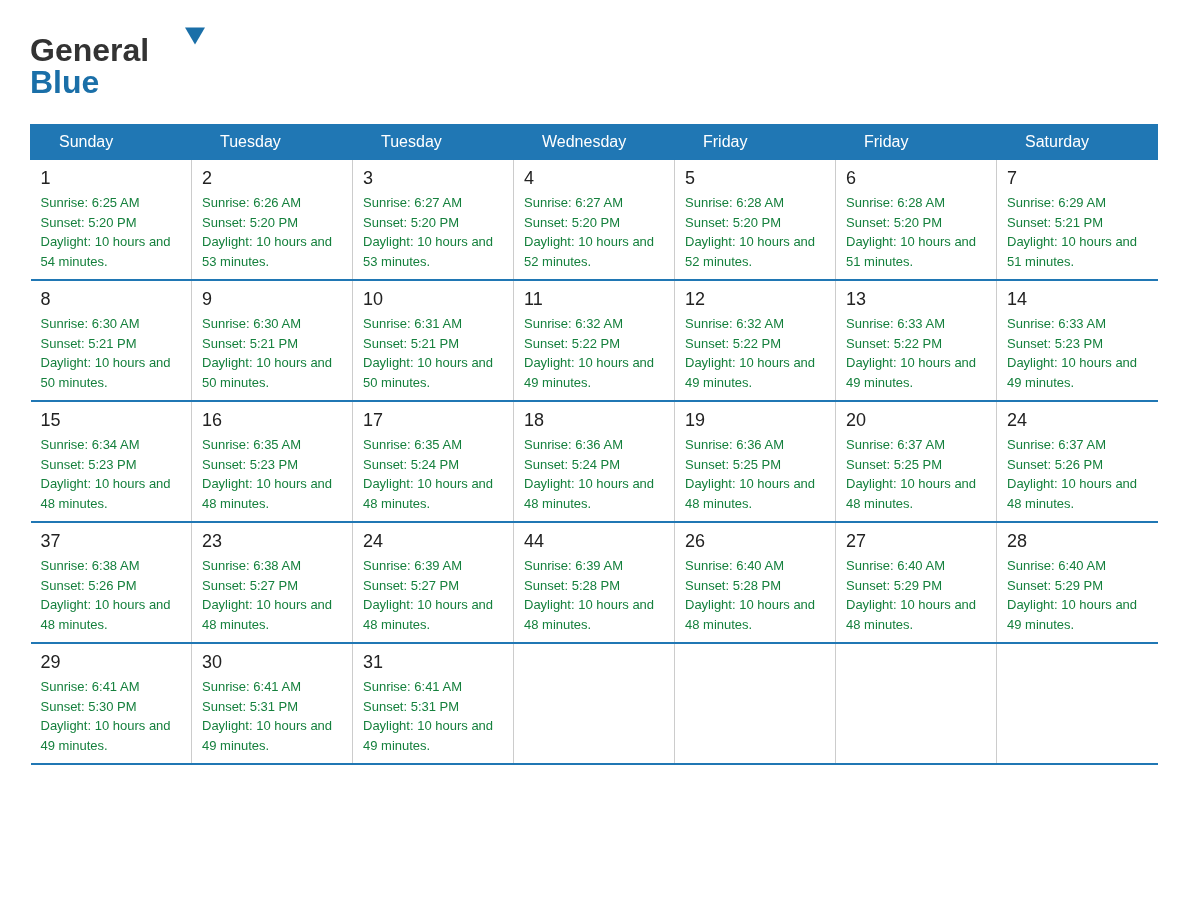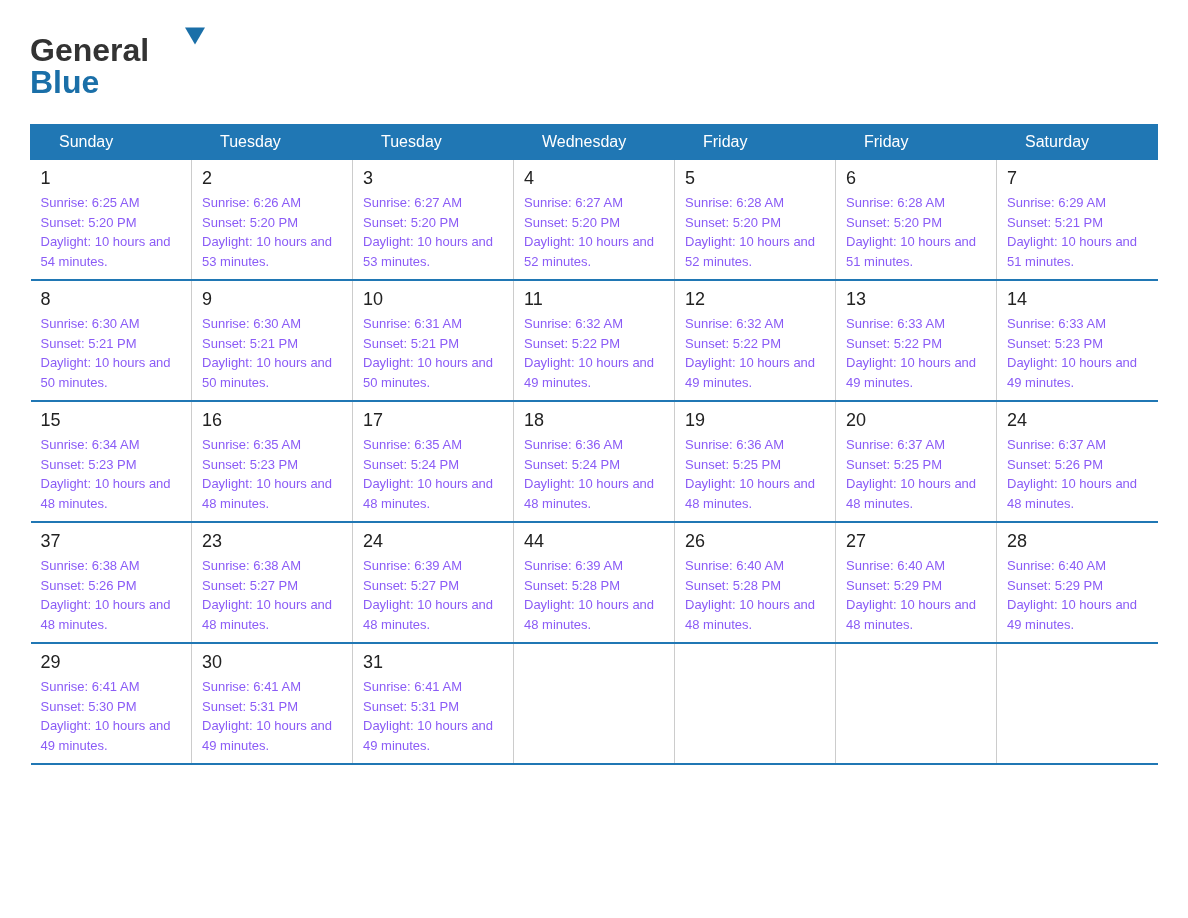--- a/index.html
+++ b/index.html
@@ -72,21 +72,21 @@
     .day-num {
       font-size: 18px;
       font-weight: normal;
       display: block;
       margin-bottom: 4px;
       color: #222;
     }
     .day-info {
       font-size: 13px;
       line-height: 1.5;
-      color: #8b5cf6;
+      color: #15803d;
     }
   </style>
 </head>
 <body>
 
 <div class="header">
   <div class="logo">
     <svg class="logo-svg" viewBox="0 0 180 75">
       <text x="0" y="38" font-family="Arial" font-size="32" font-weight="bold" fill="#333">General</text>
       <polygon points="155,5 175,5 165,22" fill="#1a6fa8"></polygon>

